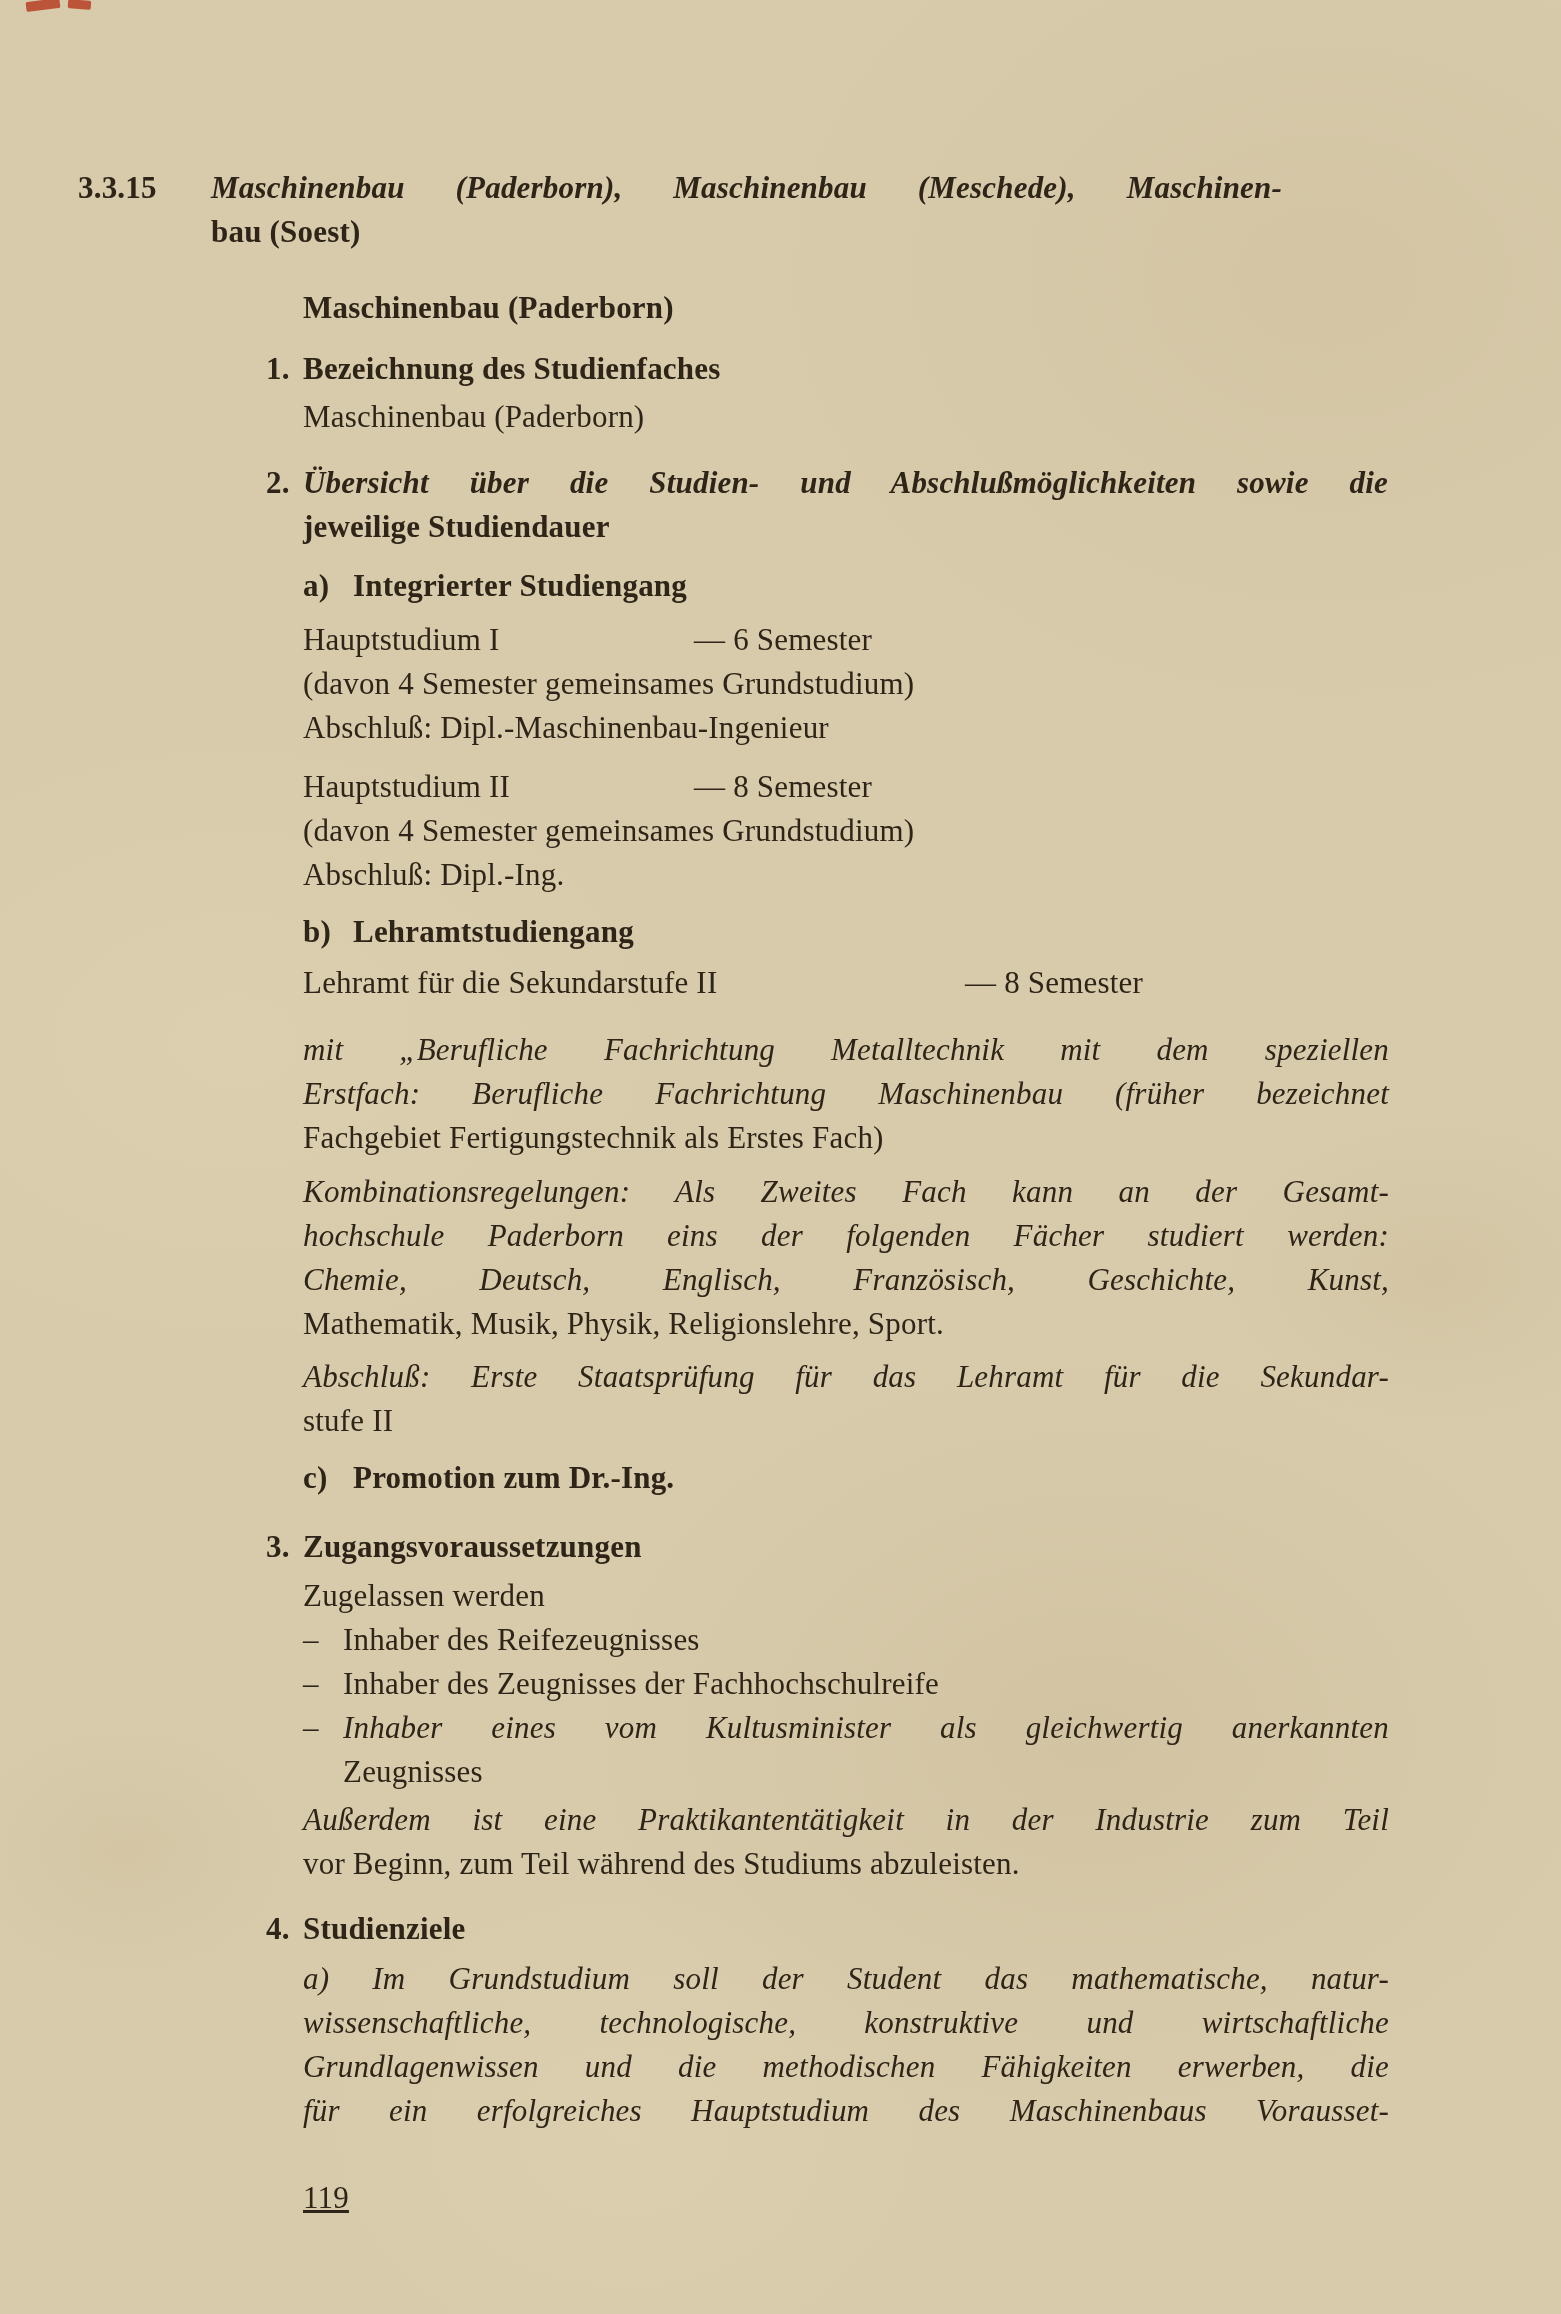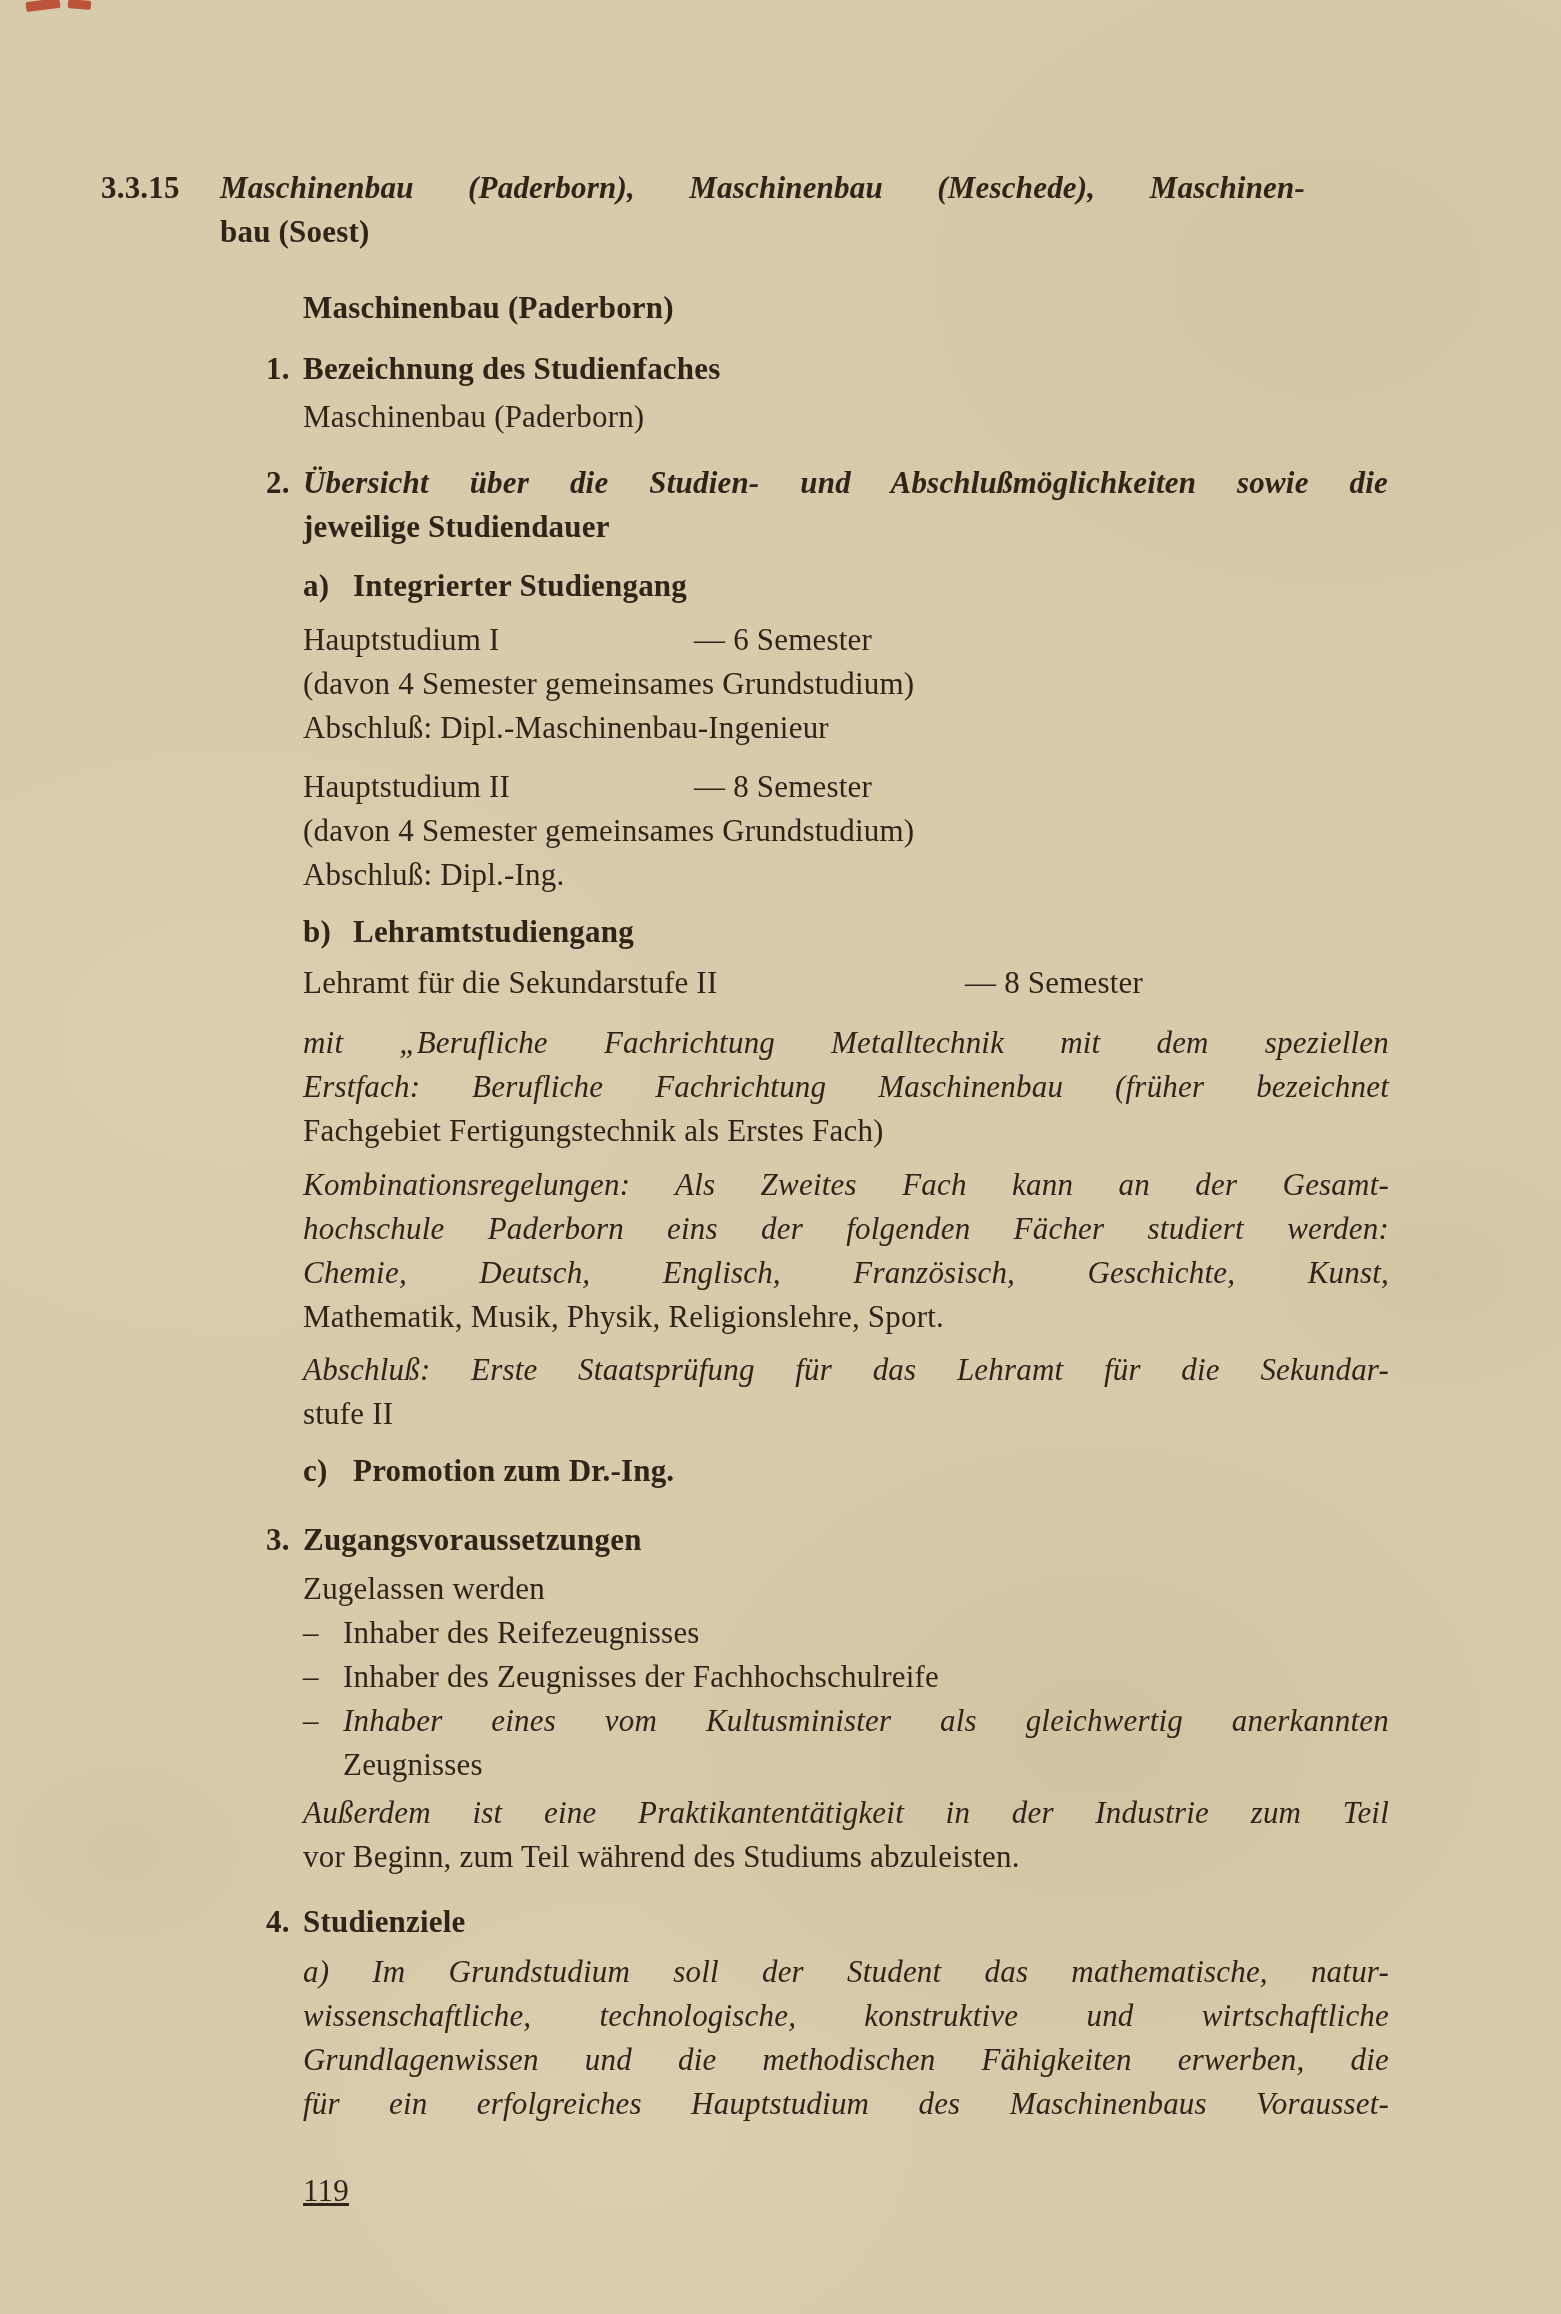--- a/index.html
+++ b/index.html
@@ -28,21 +28,21 @@
     letter-spacing:0.2px;
     color:var(--ink);
     padding-top:166px;
   }
   .scan-mark{position:absolute;background:var(--scan_mark);border-radius:1.9px;opacity:.9;}
   .scan-mark.m1{left:26px;top:0;width:34px;height:10.4px;transform:rotate(-7deg);}
   .scan-mark.m2{left:68px;top:0;width:22.6px;height:8.5px;transform:rotate(4deg);}
   .just{text-align:justify;text-align-last:justify;font-style:italic;}
 
   
-  .h-sec{display:flex;margin-left:101px;width:1204px;font-weight:700;margin-bottom:32px;}
+  .h-sec{display:flex;margin-left:78px;width:1204px;font-weight:700;margin-bottom:32px;gap:14px;}
   .h-num{width:119px;flex:none;}
   .h-txt{flex:1;}
 
   .subtitle{margin-left:303px;width:1086px;font-weight:700;margin-bottom:17px;}
 
   
   .num-h{display:flex;margin-left:266px;width:1122px;font-weight:700;}
   .num-h .n{width:37px;flex:none;}
   .num-h .tw{flex:1;}
 
@@ -58,21 +58,21 @@
   .tabline .c1{width:367px;flex:none;}
   .tabline.wide .c1{width:638px;}
 
   
   .dashitem{display:flex;}
   .dashitem .dash{width:40px;flex:none;}
   .dashitem .dtxt{flex:1;}
 
   .mb4{margin-bottom:3.8px;}   .mb6{margin-bottom:5.6px;}
   .mb8{margin-bottom:7.5px;}   .mb10{margin-bottom:9.4px;}
-  .mb12{margin-bottom:16px;} .mb14{margin-bottom:13px;}
+  .mb12{margin-bottom:23px;} .mb14{margin-bottom:13px;}
   .mb16{margin-bottom:15px;}
   .mb22{margin-bottom:21px;} .mb24{margin-bottom:22.6px;}
   .mb26{margin-bottom:24.5px;} .mt4{margin-top:3.8px;}
 
   .pageno{margin-left:303px;width:1086px;margin-top:43px;text-decoration:underline;}
 </style>
 </head>
 <body>
 
 <div class="page">

